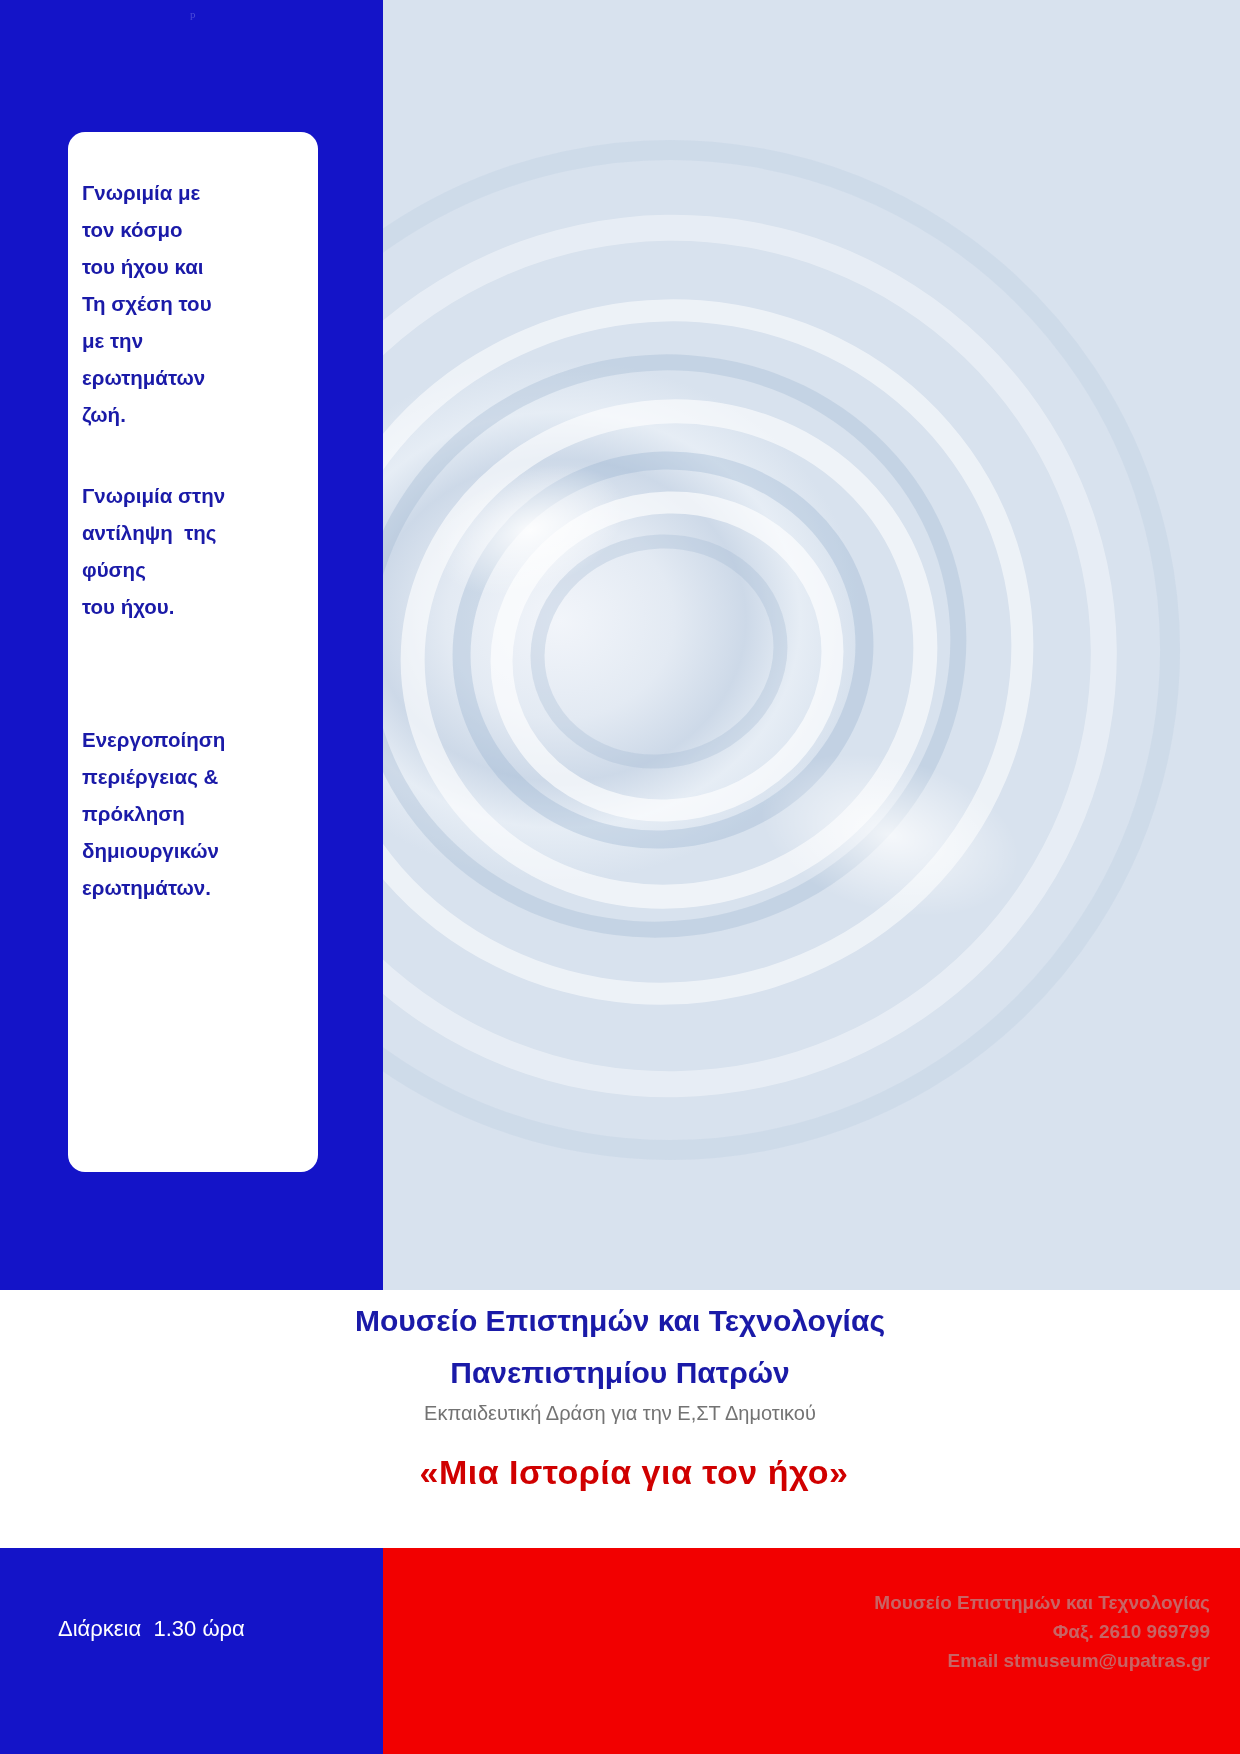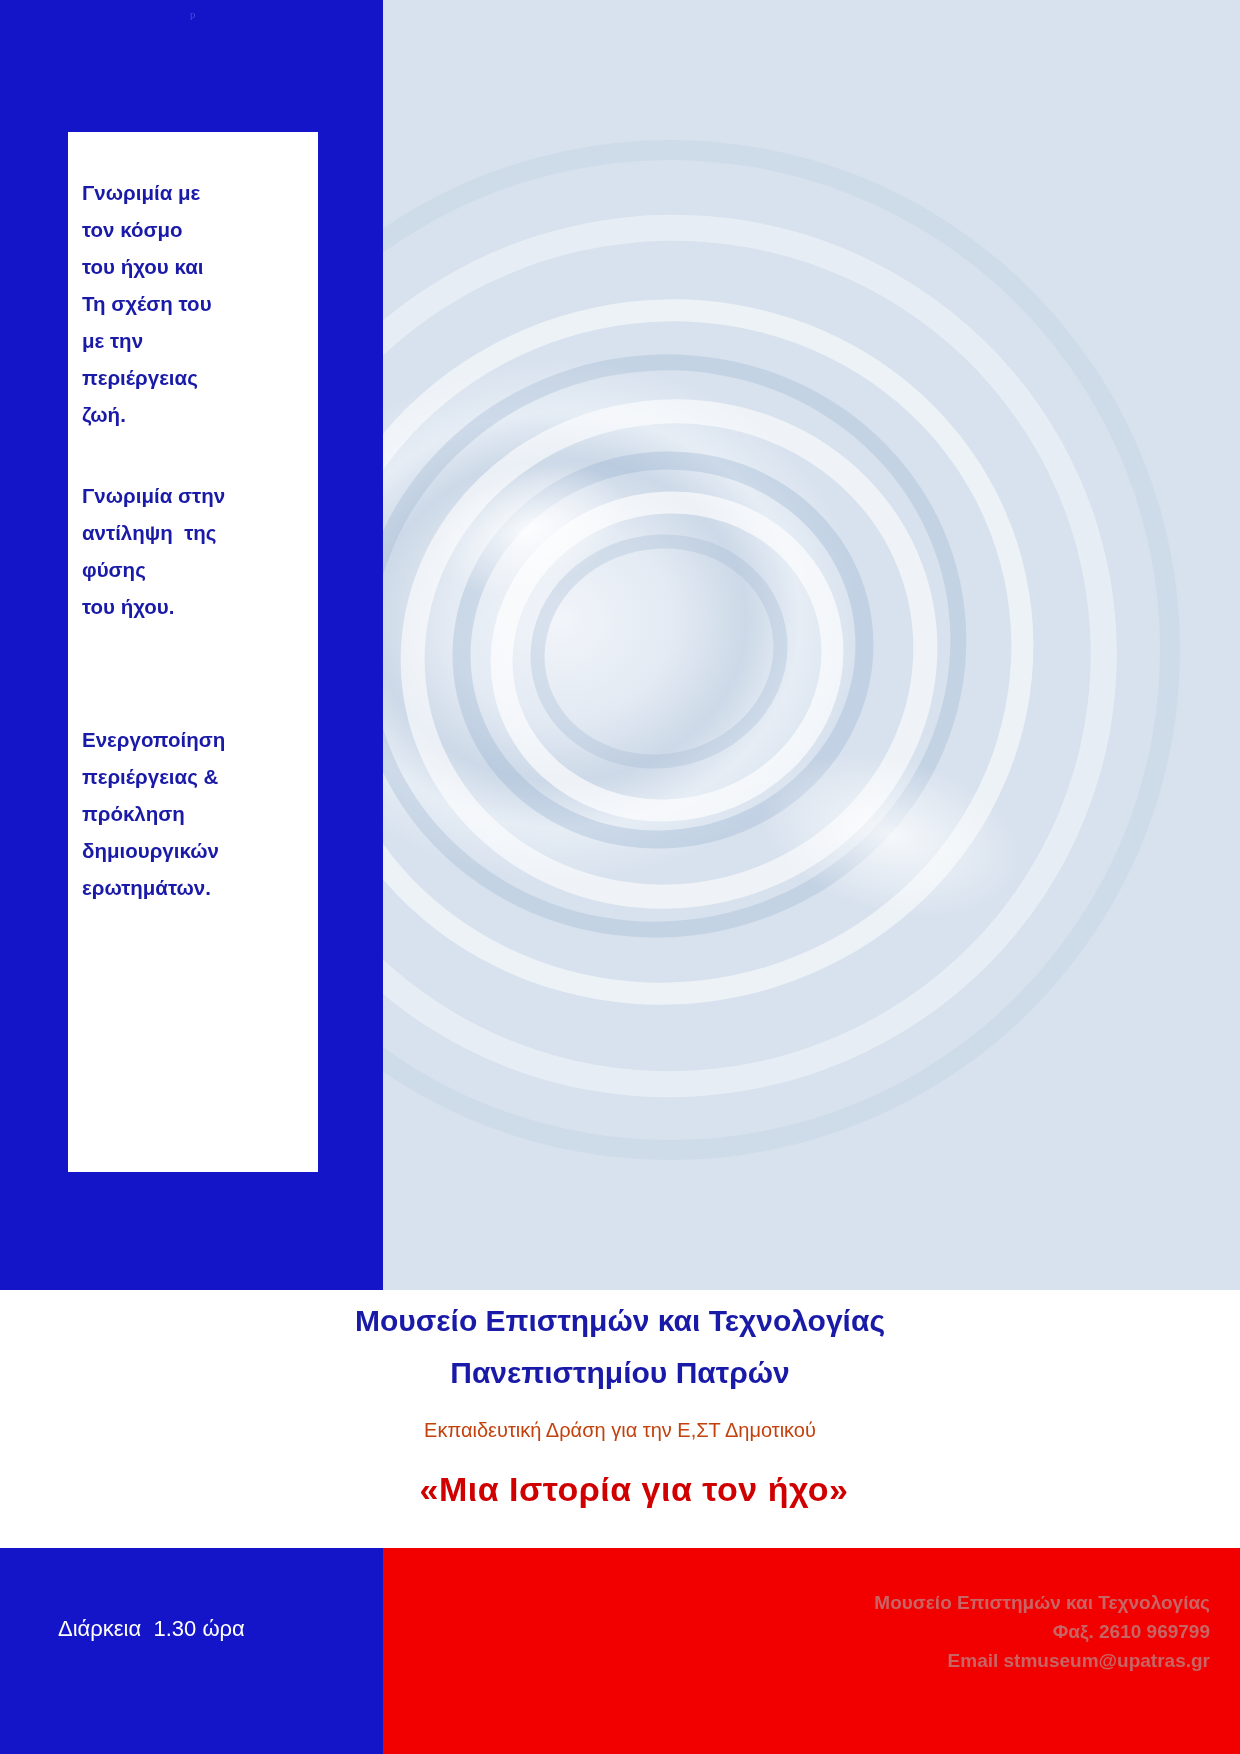--- a/index.html
+++ b/index.html
@@ -93,20 +93,21 @@
   
   .text-box {
     position: absolute;
     left: 68px;
     top: 132px;
     width: 250px;
     height: 1040px;
     background: #ffffff;
     box-sizing: border-box;
     padding: 42px 26px 10px 14px;
+    border-radius: 17px;
   }
   .tb-line {
     color: #1a1aa8;
     font-weight: bold;
     font-size: 20.5px;
     line-height: 37px;
     white-space: pre;
   }
   .tb-gap { height: 44px; }
   .tb-gap-big { height: 96px; }
@@ -122,23 +123,23 @@
     text-align: center;
   }
   .museum-title {
     color: #1a1aa8;
     font-weight: bold;
     font-size: 30px;
     line-height: 42px;
     margin-top: 10px;
   }
   .subtitle {
-    color: #c2410c;
+    color: #737373;
     font-size: 20px;
-    margin-top: 25px;
+    margin-top: 8px;
   }
   .main-title {
     color: #d00000;
     font-weight: bold;
     font-size: 34px;
     margin-top: 28px;
     letter-spacing: 0.5px;
     margin-left: 28px;
   }
 
@@ -208,21 +209,21 @@
     <div class="left-bar"></div>
 
     <div class="corner-mark">p</div>
 
     <div class="text-box">
       <div class="tb-line">Γνωριμία με</div>
       <div class="tb-line">τον κόσμο</div>
       <div class="tb-line">του ήχου και</div>
       <div class="tb-line">Τη σχέση του</div>
       <div class="tb-line">με την</div>
-      <div class="tb-line">περιέργειας</div>
+      <div class="tb-line">ερωτημάτων</div>
       <div class="tb-line">ζωή.</div>
 
       <div class="tb-gap"></div>
 
       <div class="tb-line">Γνωριμία στην</div>
       <div class="tb-line">αντίληψη  της</div>
       <div class="tb-line">φύσης</div>
       <div class="tb-line">του ήχου.</div>
 
       <div class="tb-gap-big"></div>

